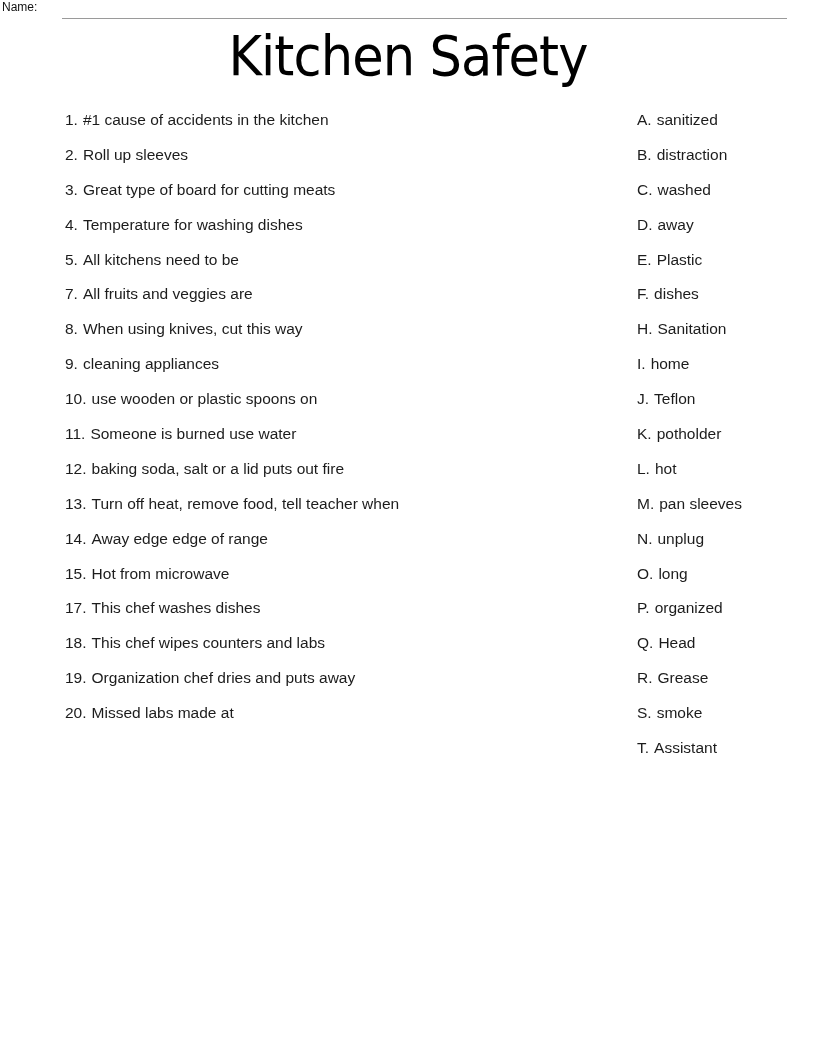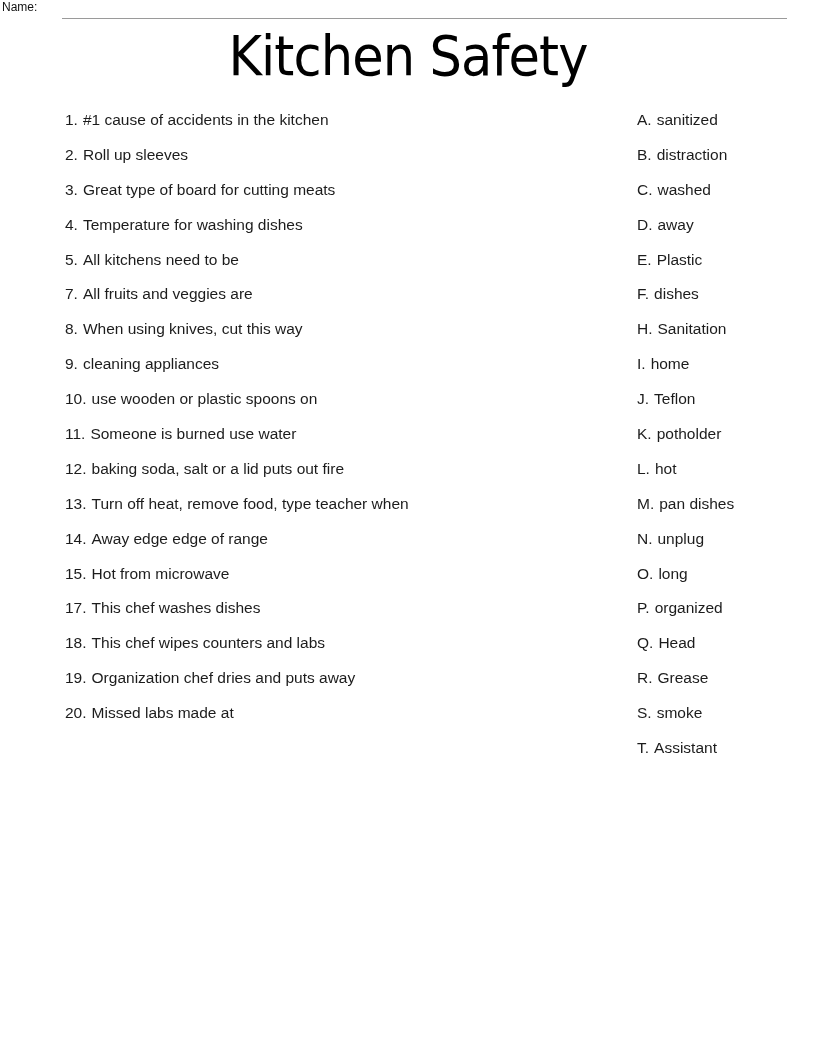--- a/index.html
+++ b/index.html
@@ -80,42 +80,42 @@
     <div class="row"><span class="marker">2.</span><span>Roll up sleeves</span></div>
     <div class="row"><span class="marker">3.</span><span>Great type of board for cutting meats</span></div>
     <div class="row"><span class="marker">4.</span><span>Temperature for washing dishes</span></div>
     <div class="row"><span class="marker">5.</span><span>All kitchens need to be</span></div>
     <div class="row"><span class="marker">7.</span><span>All fruits and veggies are</span></div>
     <div class="row"><span class="marker">8.</span><span>When using knives, cut this way</span></div>
     <div class="row"><span class="marker">9.</span><span>cleaning appliances</span></div>
     <div class="row"><span class="marker">10.</span><span>use wooden or plastic spoons on</span></div>
     <div class="row"><span class="marker">11.</span><span>Someone is burned use water</span></div>
     <div class="row"><span class="marker">12.</span><span>baking soda, salt or a lid puts out fire</span></div>
-    <div class="row"><span class="marker">13.</span><span>Turn off heat, remove food, type teacher when</span></div>
+    <div class="row"><span class="marker">13.</span><span>Turn off heat, remove food, tell teacher when</span></div>
     <div class="row"><span class="marker">14.</span><span>Away edge edge of range</span></div>
     <div class="row"><span class="marker">15.</span><span>Hot from microwave</span></div>
     <div class="row"><span class="marker">17.</span><span>This chef washes dishes</span></div>
     <div class="row"><span class="marker">18.</span><span>This chef wipes counters and labs</span></div>
     <div class="row"><span class="marker">19.</span><span>Organization chef dries and puts away</span></div>
     <div class="row"><span class="marker">20.</span><span>Missed labs made at</span></div>
   </div>
 
   <div class="col col-answers">
     <div class="row"><span class="marker">A.</span><span>sanitized</span></div>
     <div class="row"><span class="marker">B.</span><span>distraction</span></div>
     <div class="row"><span class="marker">C.</span><span>washed</span></div>
     <div class="row"><span class="marker">D.</span><span>away</span></div>
     <div class="row"><span class="marker">E.</span><span>Plastic</span></div>
     <div class="row"><span class="marker">F.</span><span>dishes</span></div>
     <div class="row"><span class="marker">H.</span><span>Sanitation</span></div>
     <div class="row"><span class="marker">I.</span><span>home</span></div>
     <div class="row"><span class="marker">J.</span><span>Teflon</span></div>
     <div class="row"><span class="marker">K.</span><span>potholder</span></div>
     <div class="row"><span class="marker">L.</span><span>hot</span></div>
-    <div class="row"><span class="marker">M.</span><span>pan dishes</span></div>
+    <div class="row"><span class="marker">M.</span><span>pan sleeves</span></div>
     <div class="row"><span class="marker">N.</span><span>unplug</span></div>
     <div class="row"><span class="marker">O.</span><span>long</span></div>
     <div class="row"><span class="marker">P.</span><span>organized</span></div>
     <div class="row"><span class="marker">Q.</span><span>Head</span></div>
     <div class="row"><span class="marker">R.</span><span>Grease</span></div>
     <div class="row"><span class="marker">S.</span><span>smoke</span></div>
     <div class="row"><span class="marker">T.</span><span>Assistant</span></div>
   </div>
 
 </div>

